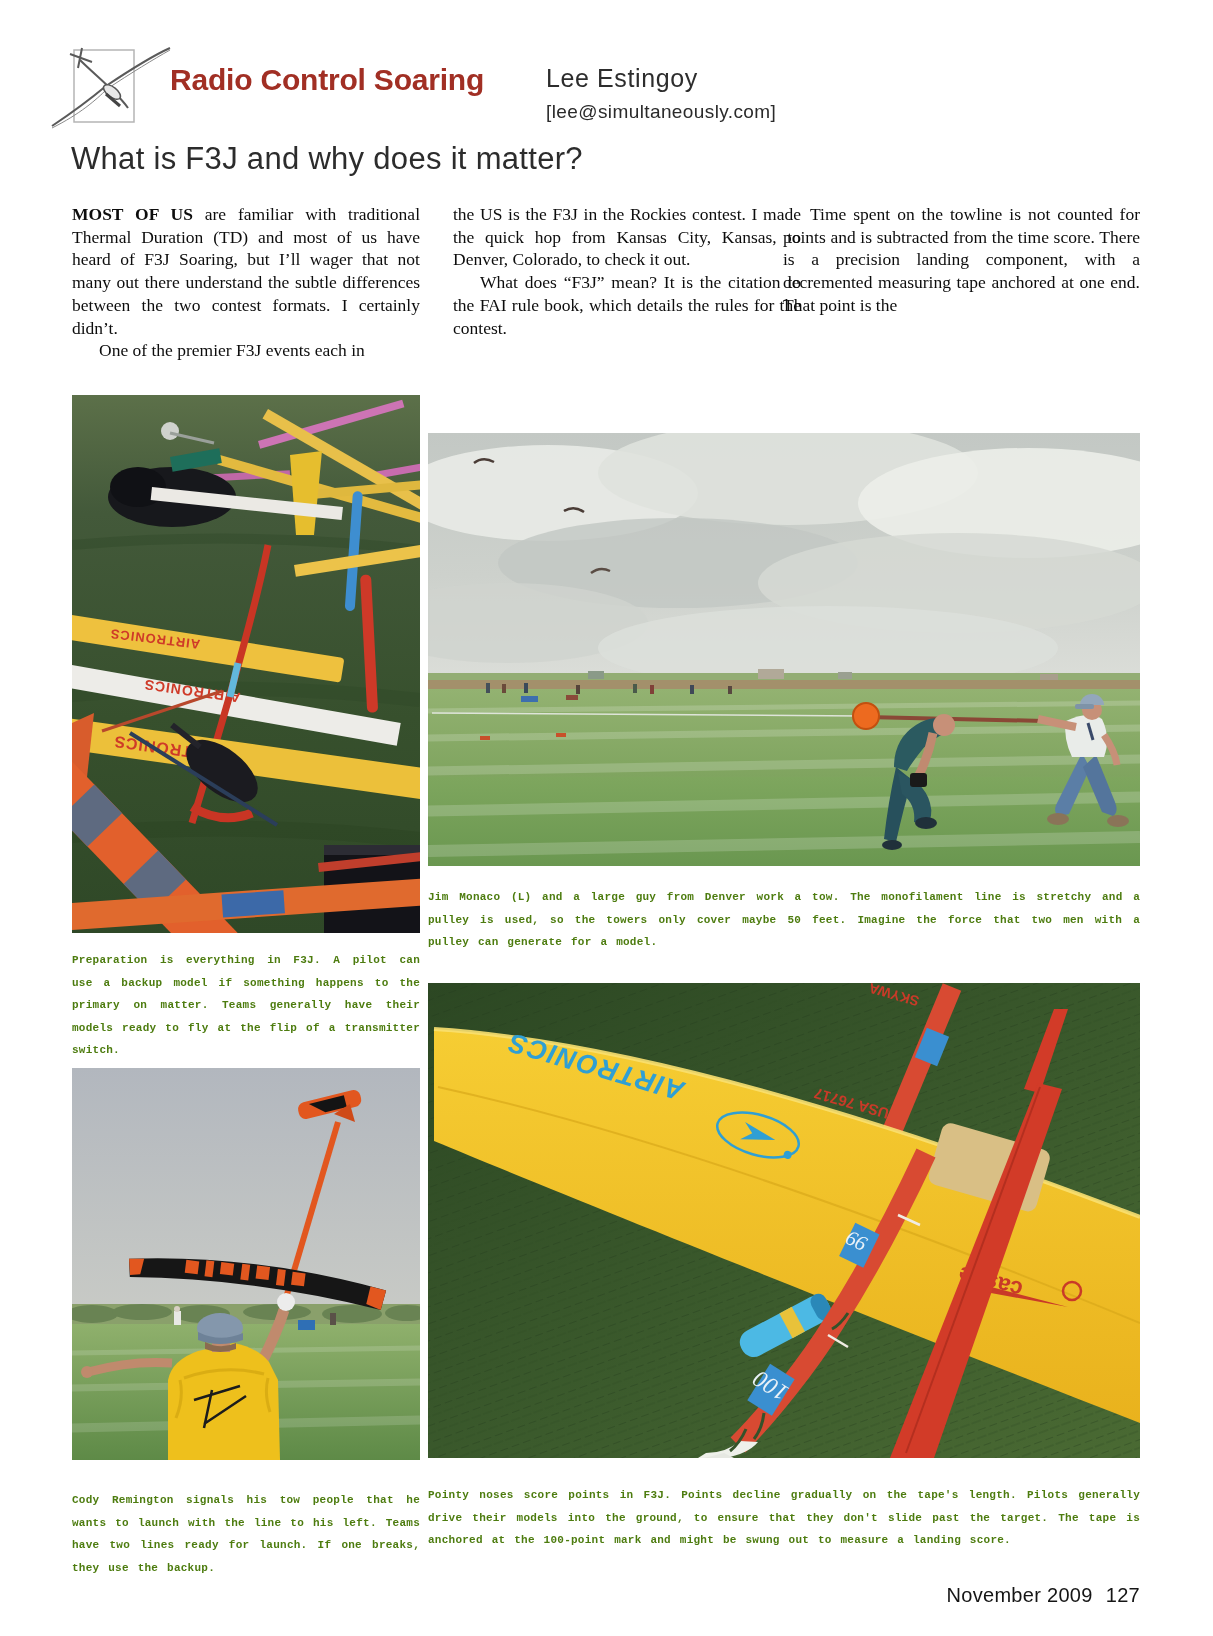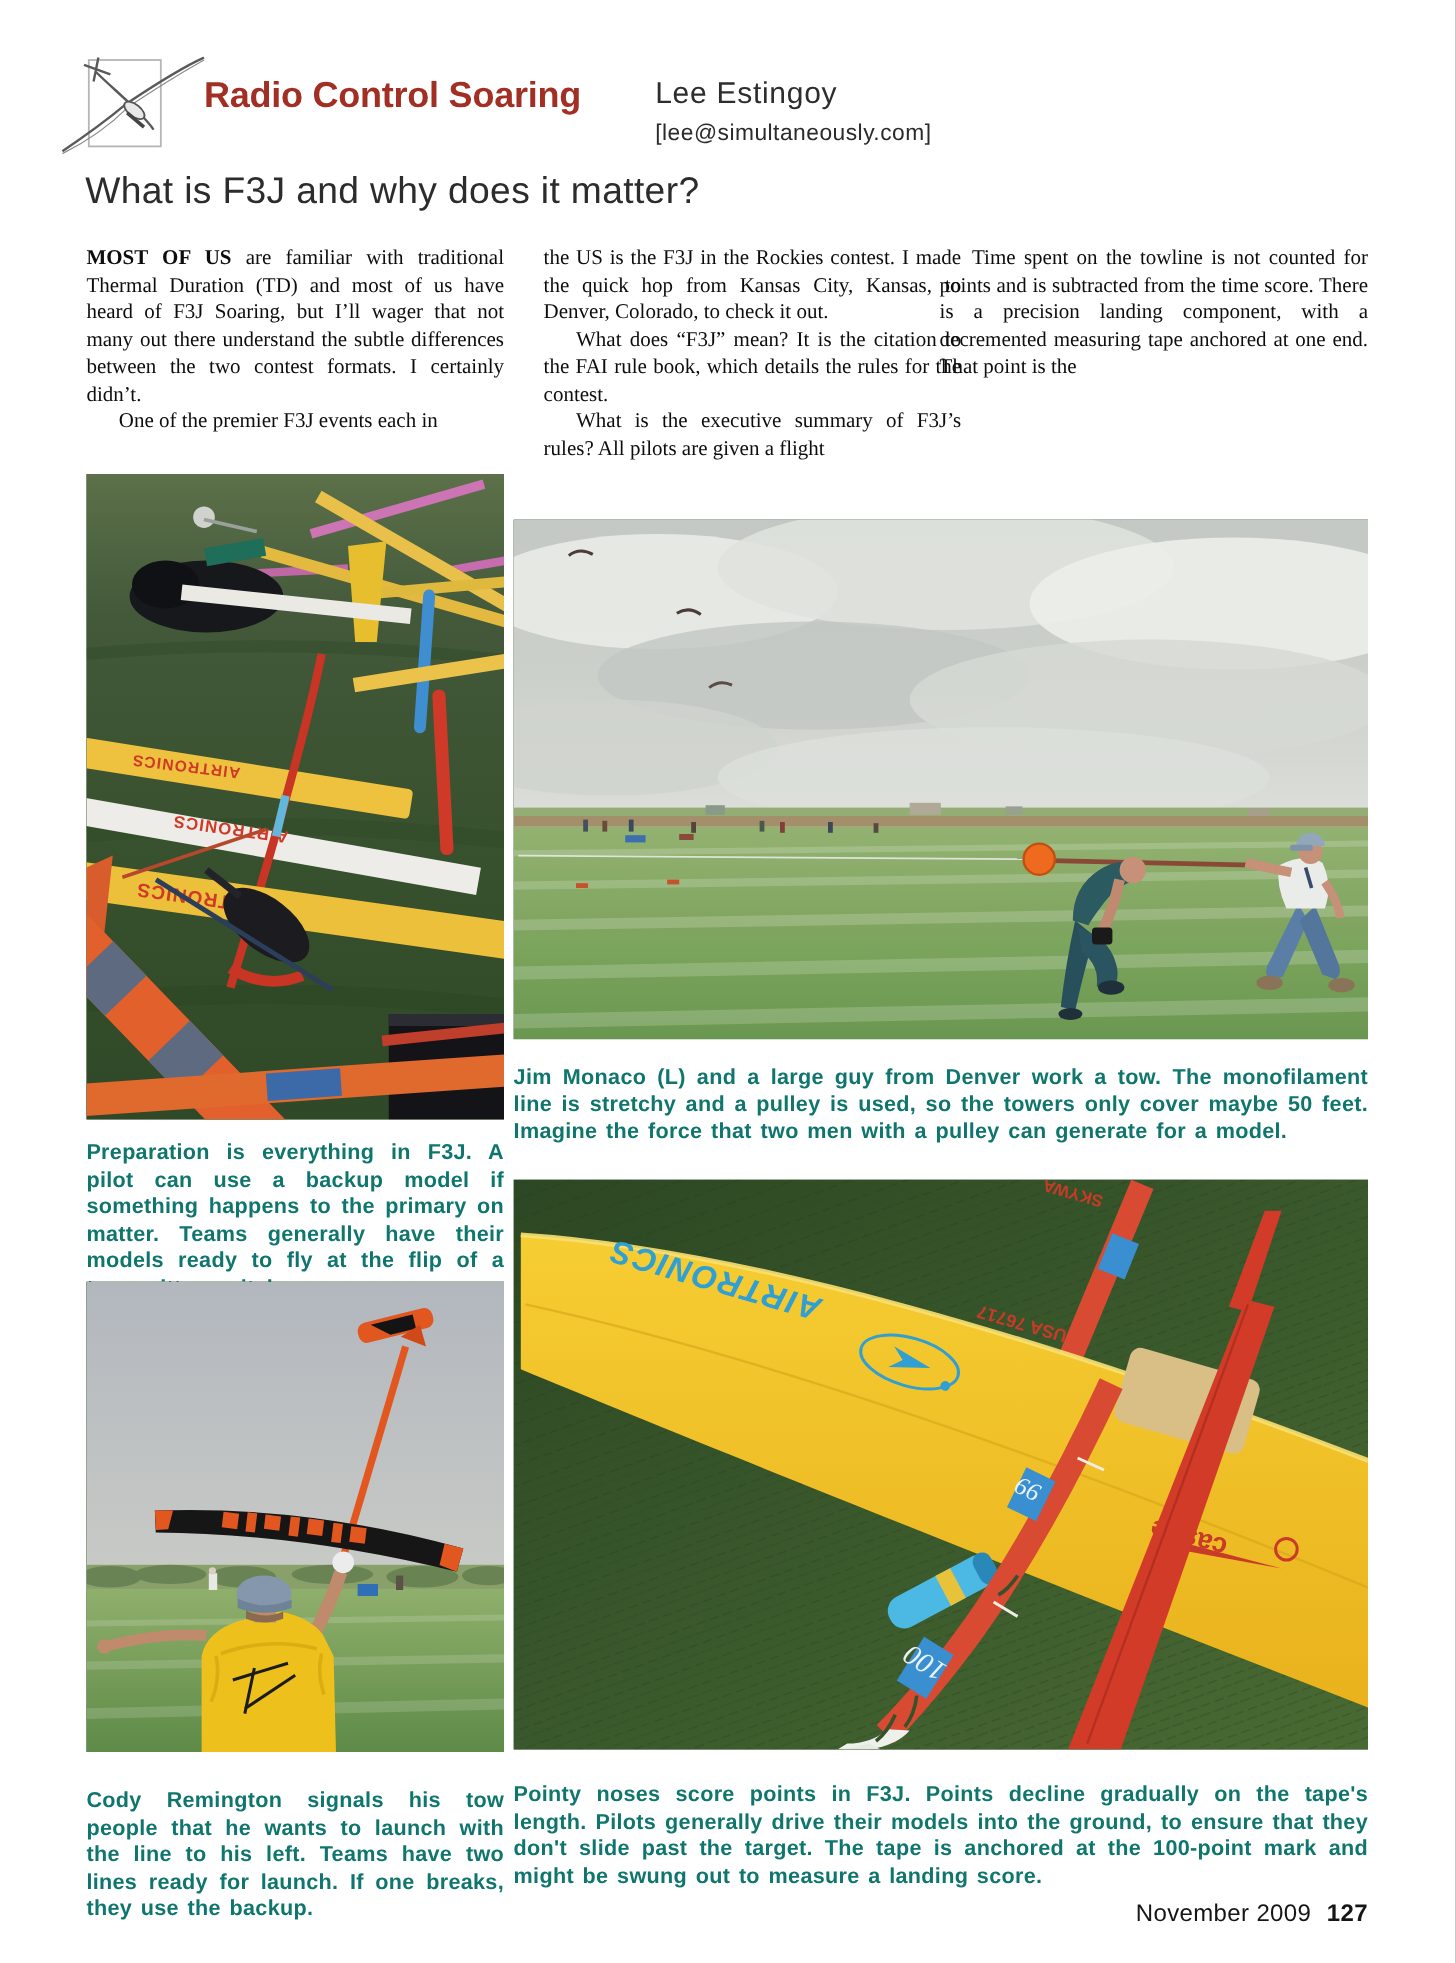--- a/index.html
+++ b/index.html
@@ -43,35 +43,35 @@
   .lead-bold { font-weight:bold; }
   
   .photo { position:absolute; overflow:hidden; background:#3a5530; }
   #photo1 { left:72px;  top:395px;  width:348px; height:538px; }
   #photo2 { left:428px; top:433px;  width:712px; height:433px; }
   #photo3 { left:72px;  top:1068px; width:348px; height:392px; }
   #photo4 { left:428px; top:983px;  width:712px; height:475px; }
   
   .caption {
     position:absolute;
-    font-family:Liberation Sans, sans-serif; font-weight:700;
-    font-size:18px; line-height:22.5px; letter-spacing:0.25px; word-spacing:2px;
-    text-align:justify; color:#0f766e;
+    font-family:Liberation Mono, monospace; font-weight:700;
+    font-size:11px; line-height:22.5px; letter-spacing:0.25px; word-spacing:2px;
+    text-align:justify; color:#4d7c0f;
   }
   #caption1 { left:72px;  top:949px;  width:348px; }
   #caption2 { left:428px; top:886px;  width:712px; }
   #caption3 { left:72px;  top:1489px; width:348px; }
   #caption4 { left:428px; top:1484px; width:712px; }
   
   .footer {
     position:absolute; top:1584px; right:73px;
     font-family:"Liberation Sans", sans-serif; font-weight:400;
     font-size:20px; color:#151515; letter-spacing:0.3px;
   }
-  .footer .pageno { margin-left:13px;font-weight:bold; }
+  .footer .pageno { margin-left:13px; }
 </style>
 </head>
 <body>
 
 <div class="page">
 
   <div class="logo-box">
     <svg width="130" height="96" viewBox="0 0 130 96">
       <rect x="28" y="8" width="60" height="72" fill="none" stroke="#b5b5b5" stroke-width="1.5"></rect>
 
@@ -92,21 +92,20 @@
 
   <h1 class="page-title">What is F3J and why does it matter?</h1>
 
   <div class="col" id="col1">
     <p><span class="lead-bold">MOST OF US</span><span> are familiar with traditional Thermal Duration (TD) and most of us have heard of F3J Soaring, but I’ll wager that not many out there understand the subtle differences between the two contest formats. I certainly didn’t.</span></p>
     <p class="indent">One of the premier F3J events each in</p>
   </div>
   <div class="col" id="col2">
     <p>the US is the F3J in the Rockies contest. I made the quick hop from Kansas City, Kansas, to Denver, Colorado, to check it out.</p>
     <p class="indent">What does “F3J” mean? It is the citation to the FAI rule book, which details the rules for the contest.</p>
-    <p class="indent">What is the executive summary of F3J’s rules? All pilots are given a flight</p>
   </div>
   <div class="col" id="col3">
     <p class="indent">Time spent on the towline is not counted for points and is subtracted from the time score. There is a precision landing component, with a decremented measuring tape anchored at one end. That point is the</p>
   </div>
 
   <div class="photo" id="photo1">
     <svg width="348" height="538" viewBox="0 0 348 538">
       <defs>
         <linearGradient id="p1g" x1="0" y1="0" x2="0" y2="1">
           <stop offset="0" stop-color="#5c7049"></stop>

